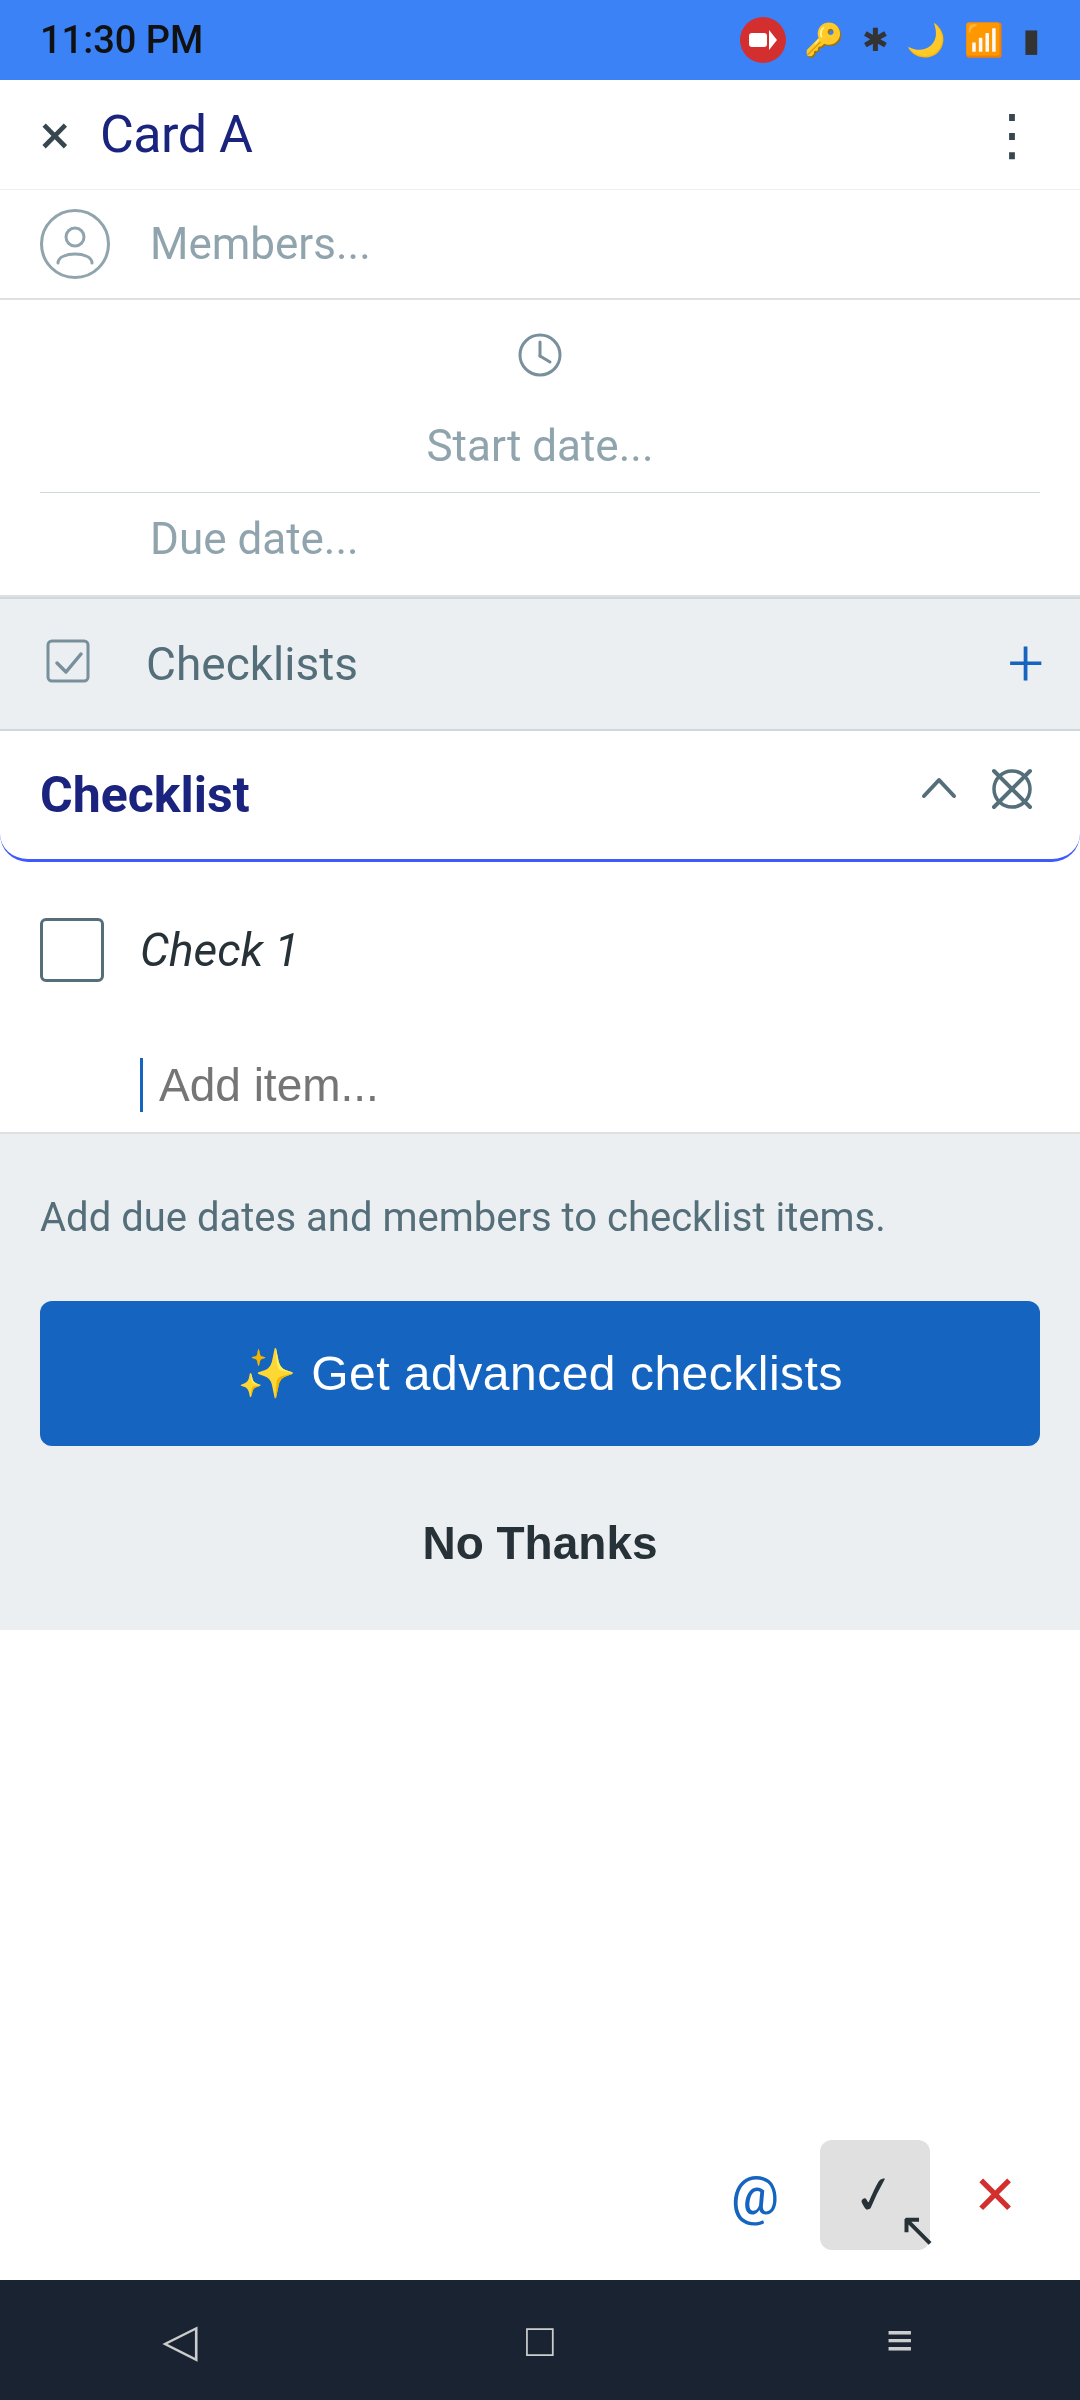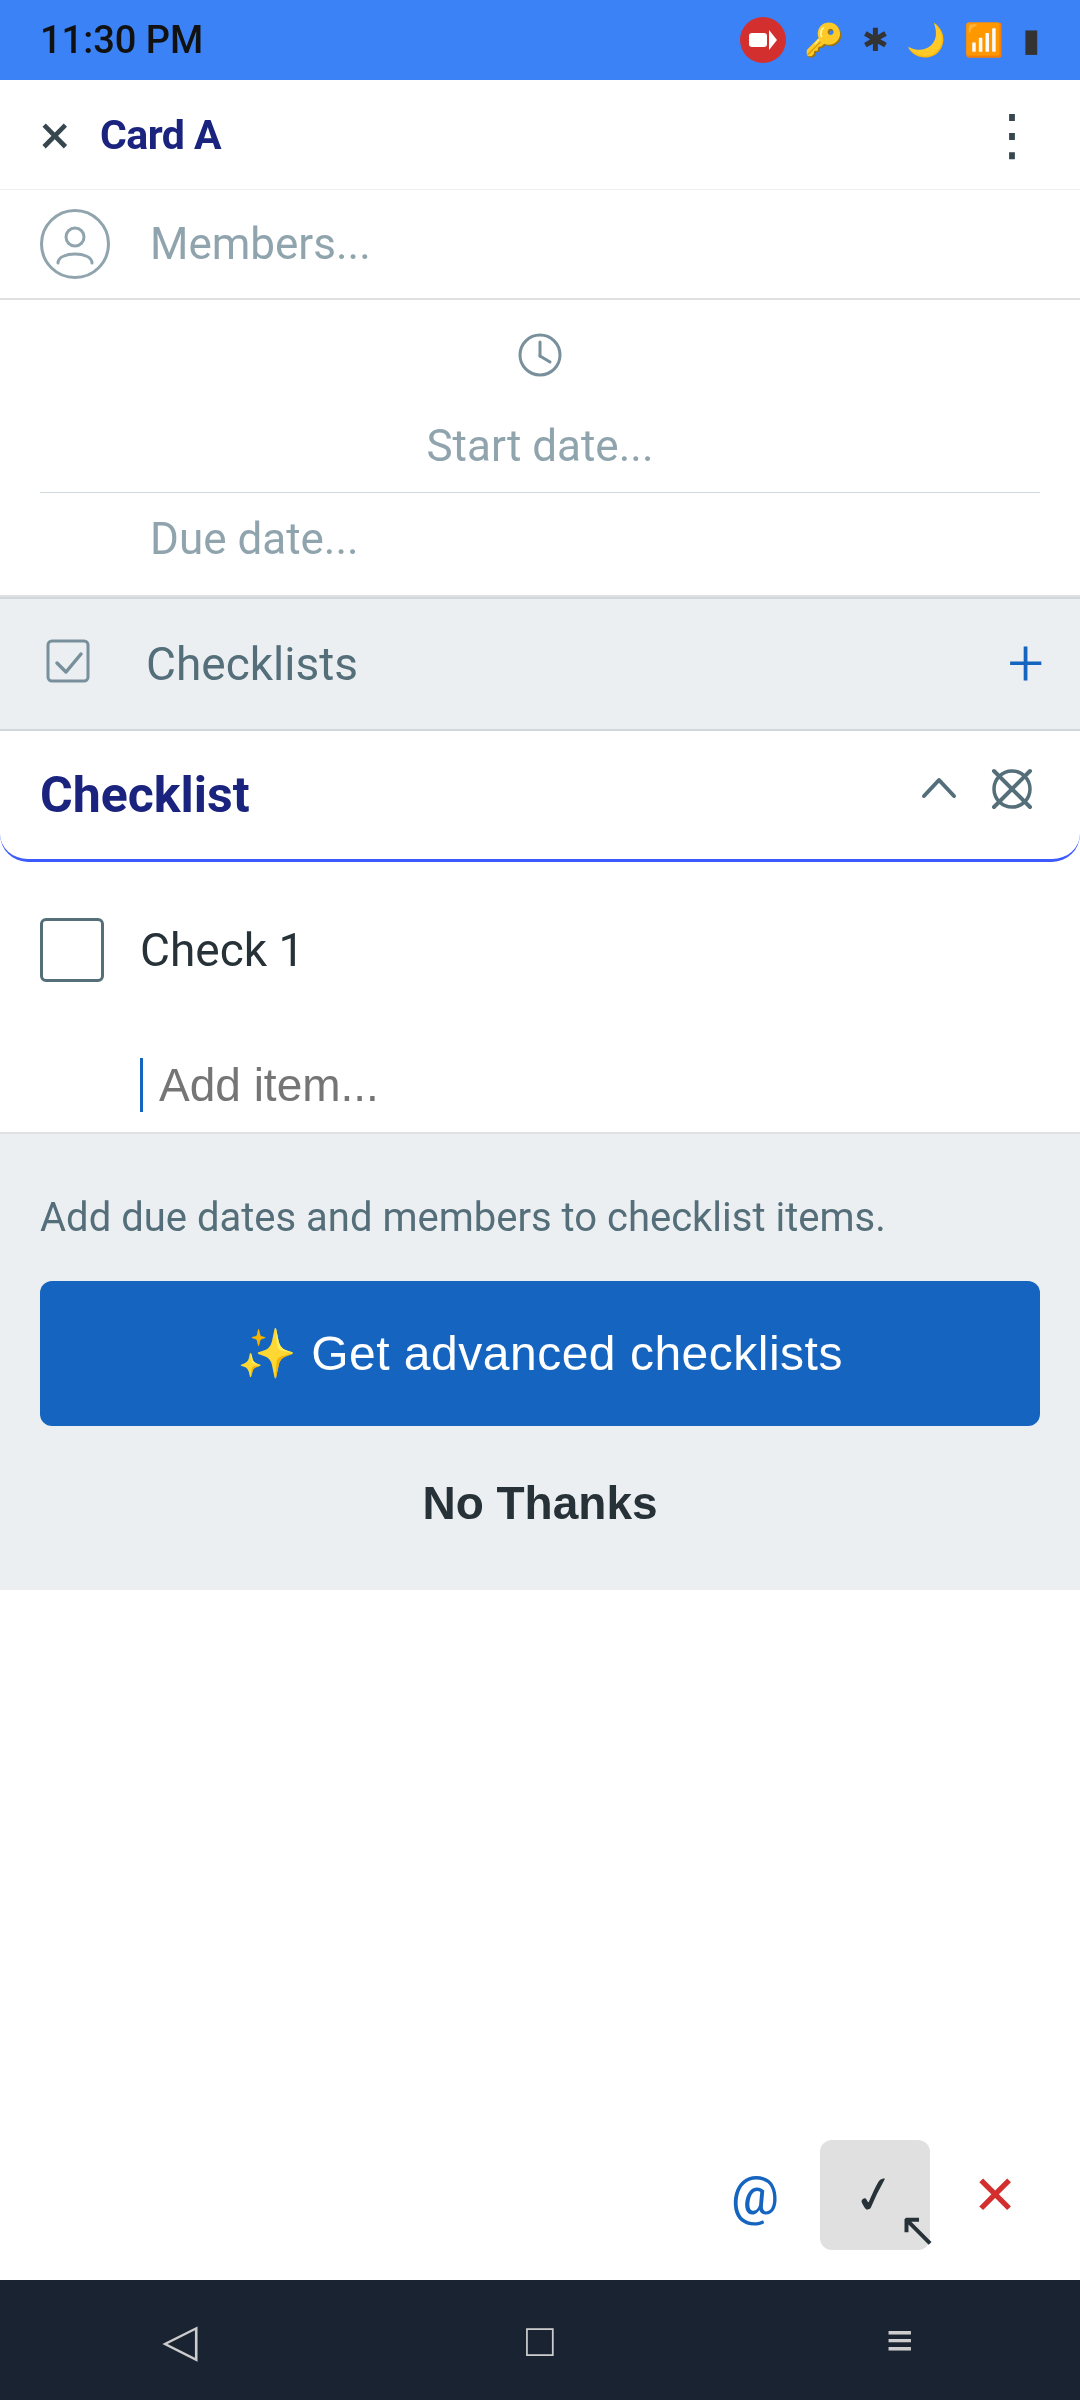--- a/index.html
+++ b/index.html
@@ -63,22 +63,22 @@
       border-bottom: 1px solid #eee;
     }
     .header-close {
       font-size: 56px;
       color: #37474f;
       cursor: pointer;
       line-height: 1;
     }
     .header-title {
       flex: 1;
-      font-size: 41px;
-      font-weight: 700;
+      font-size: 52px;
+      font-weight: 400;
       color: #1a237e;
       letter-spacing: -0.5px;
     }
     .header-more {
       font-size: 56px;
       color: #37474f;
       cursor: pointer;
     }
 
     
@@ -207,20 +207,21 @@
       width: 100%;
       background: #fff;
       padding: 20px 40px;
     }
     .checklist-item {
       display: flex;
       align-items: center;
       gap: 36px;
       padding: 36px 0;
       border-bottom: 1px solid #f0f0f0;
+      font-style: italic;
     }
     .checklist-item:last-child {
       border-bottom: none;
     }
     .checkbox {
       width: 64px;
       height: 64px;
       border: 3px solid #546e7a;
       border-radius: 6px;
       flex-shrink: 0;
@@ -250,21 +251,21 @@
     }
 
     
     .upgrade-section {
       width: 100%;
       background: #eceff1;
       padding: 60px 40px 50px;
       display: flex;
       flex-direction: column;
       align-items: center;
-      gap: 40px;
+      gap: 60px;
     }
     .upgrade-description {
       font-size: 40px;
       color: #546e7a;
       text-align: left;
       width: 100%;
     }
     .upgrade-button {
       width: 100%;
       background: #1565c0;

